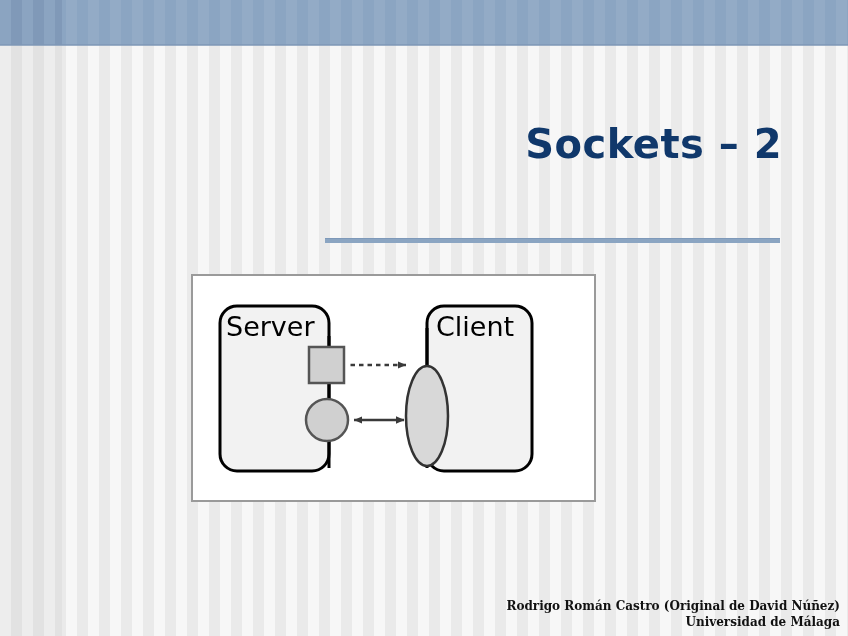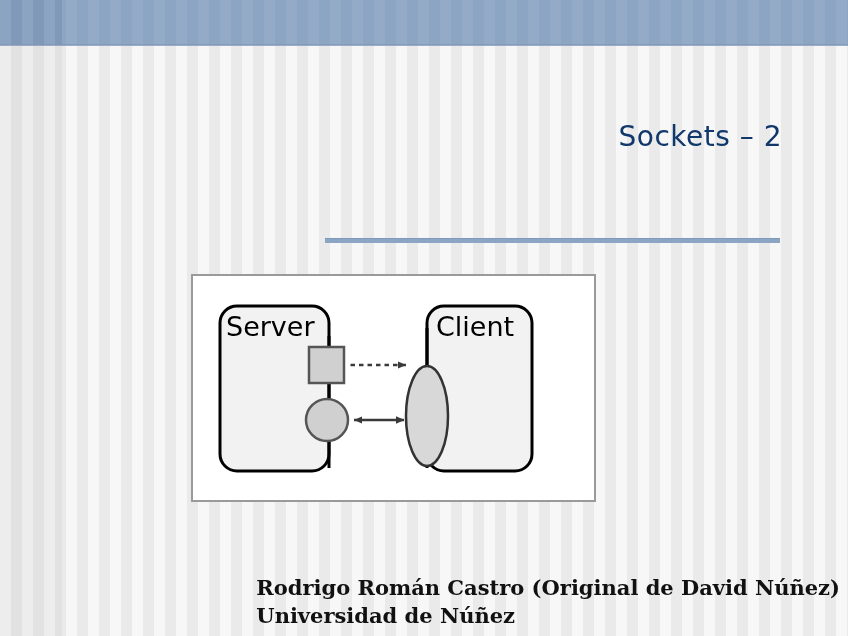--- a/index.html
+++ b/index.html
@@ -77,22 +77,22 @@
     height: 2px;
     background: #7d97b6;
     opacity: .75;
   }
 
   
   #slide-title {
     position: absolute;
     right: 66px;
     top: 122px;
-    font-size: 28px;
-    font-weight: normal;
+    font-size: 40px;
+    font-weight: bold;
     color: #10386b;
     letter-spacing: .5px;
     text-align: right;
     line-height: 1.1;
     white-space: nowrap;
   }
 
   
   #title-rule {
     position: absolute;
@@ -126,23 +126,24 @@
     font-family: "DejaVu Sans", sans-serif;
     font-size: 27px;
     fill: #000000;
   }
 
   
   #credits {
     position: absolute;
     right: 8px;
     bottom: 6px;
+    text-align: right;
     font-family: "DejaVu Serif", serif;
     font-weight: bold;
-    font-size: 21px;
+    font-size: 12px;
     line-height: 1.34;
     color: #111111;
     white-space: nowrap;
   }
   .credit-line { display: block; }
 </style>
 </head>
 <body>
 
 <div id="slide">
@@ -192,16 +193,16 @@
       <ellipse cx="234" cy="140" rx="21" ry="50" fill="#d8d8d8" stroke="#333333" stroke-width="2.5"></ellipse>
 
       <line x1="213" y1="89" x2="156" y2="89" stroke="#3a3a3a" stroke-width="2.4" stroke-dasharray="4.5,4" marker-start="url(#arrow-dashed-start)"></line>
 
       <line x1="161" y1="144" x2="211" y2="144" stroke="#3a3a3a" stroke-width="2.4" marker-start="url(#arrow-solid-start)" marker-end="url(#arrow-solid-end)"></line>
     </svg>
   </div>
 
   <div id="credits">
     <span class="credit-line">Rodrigo Román Castro (Original de David Núñez)</span>
-    <span class="credit-line">Universidad de Núñez</span>
+    <span class="credit-line">Universidad de Málaga</span>
   </div>
 
 </div>
 
 </body></html>

